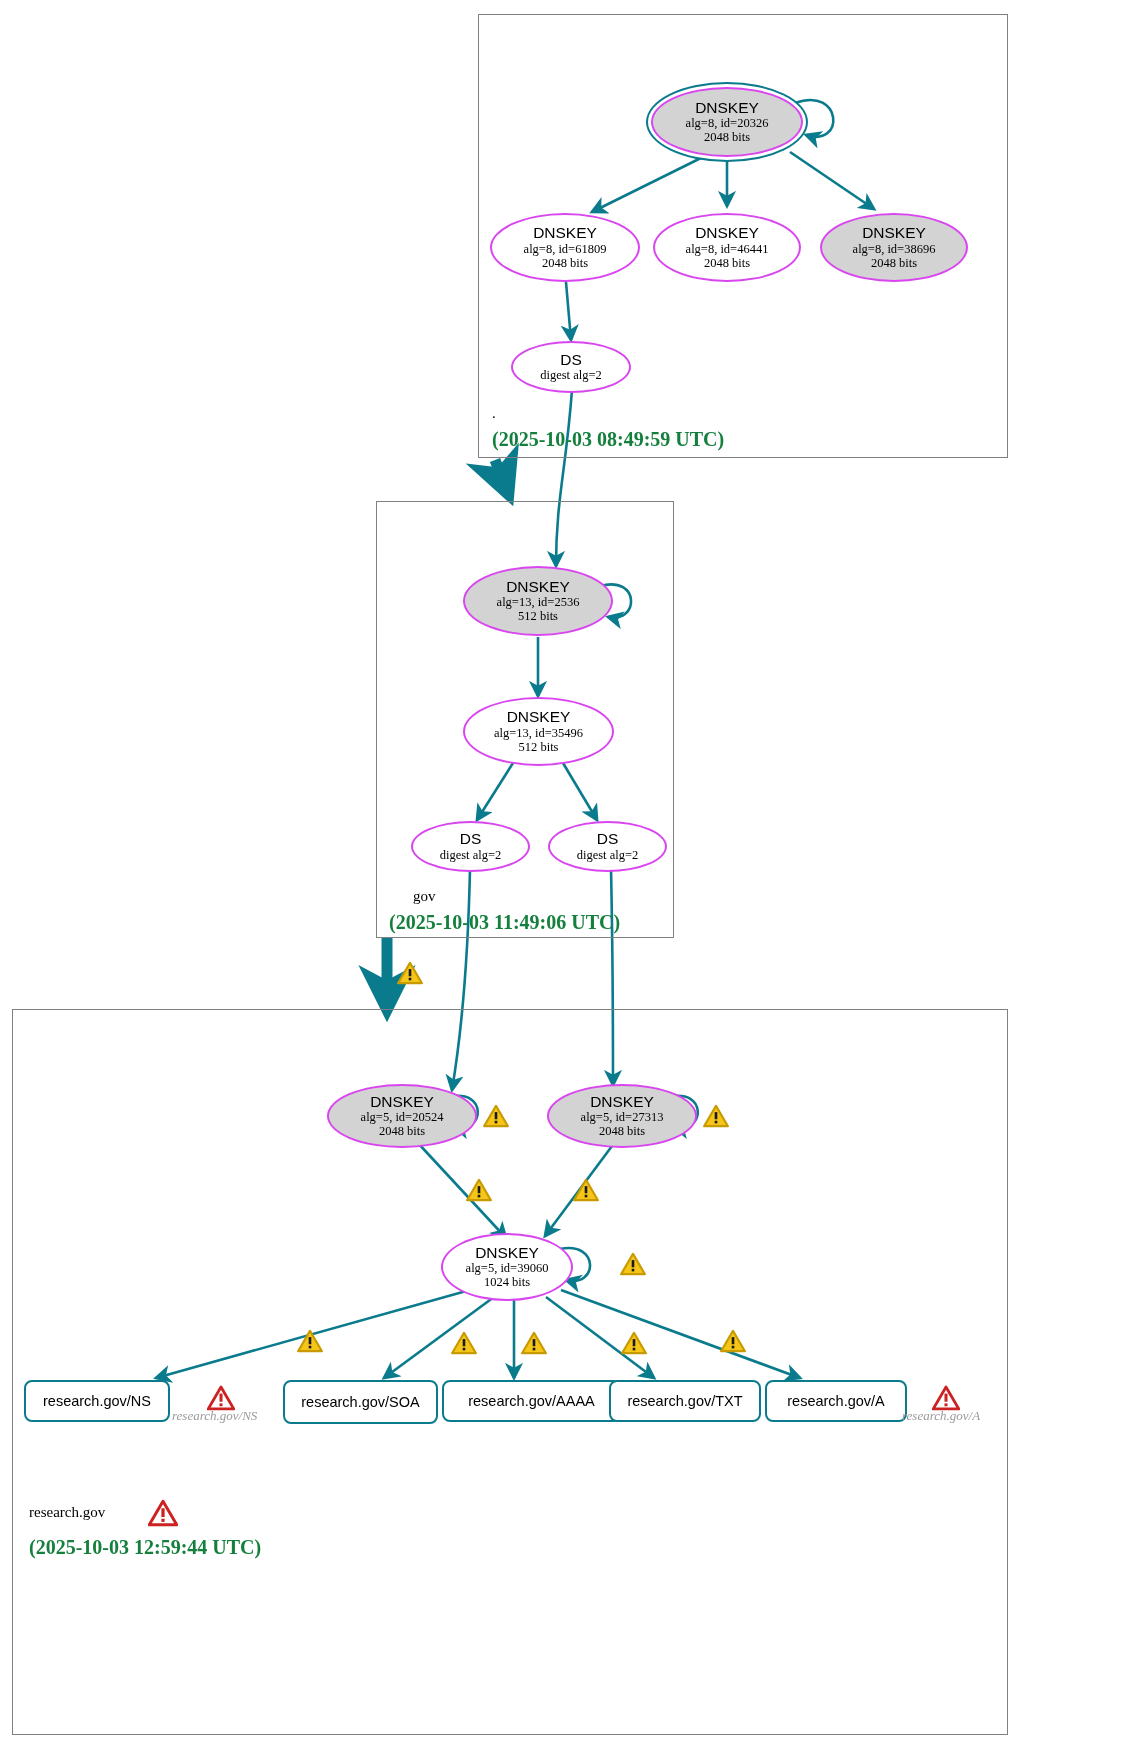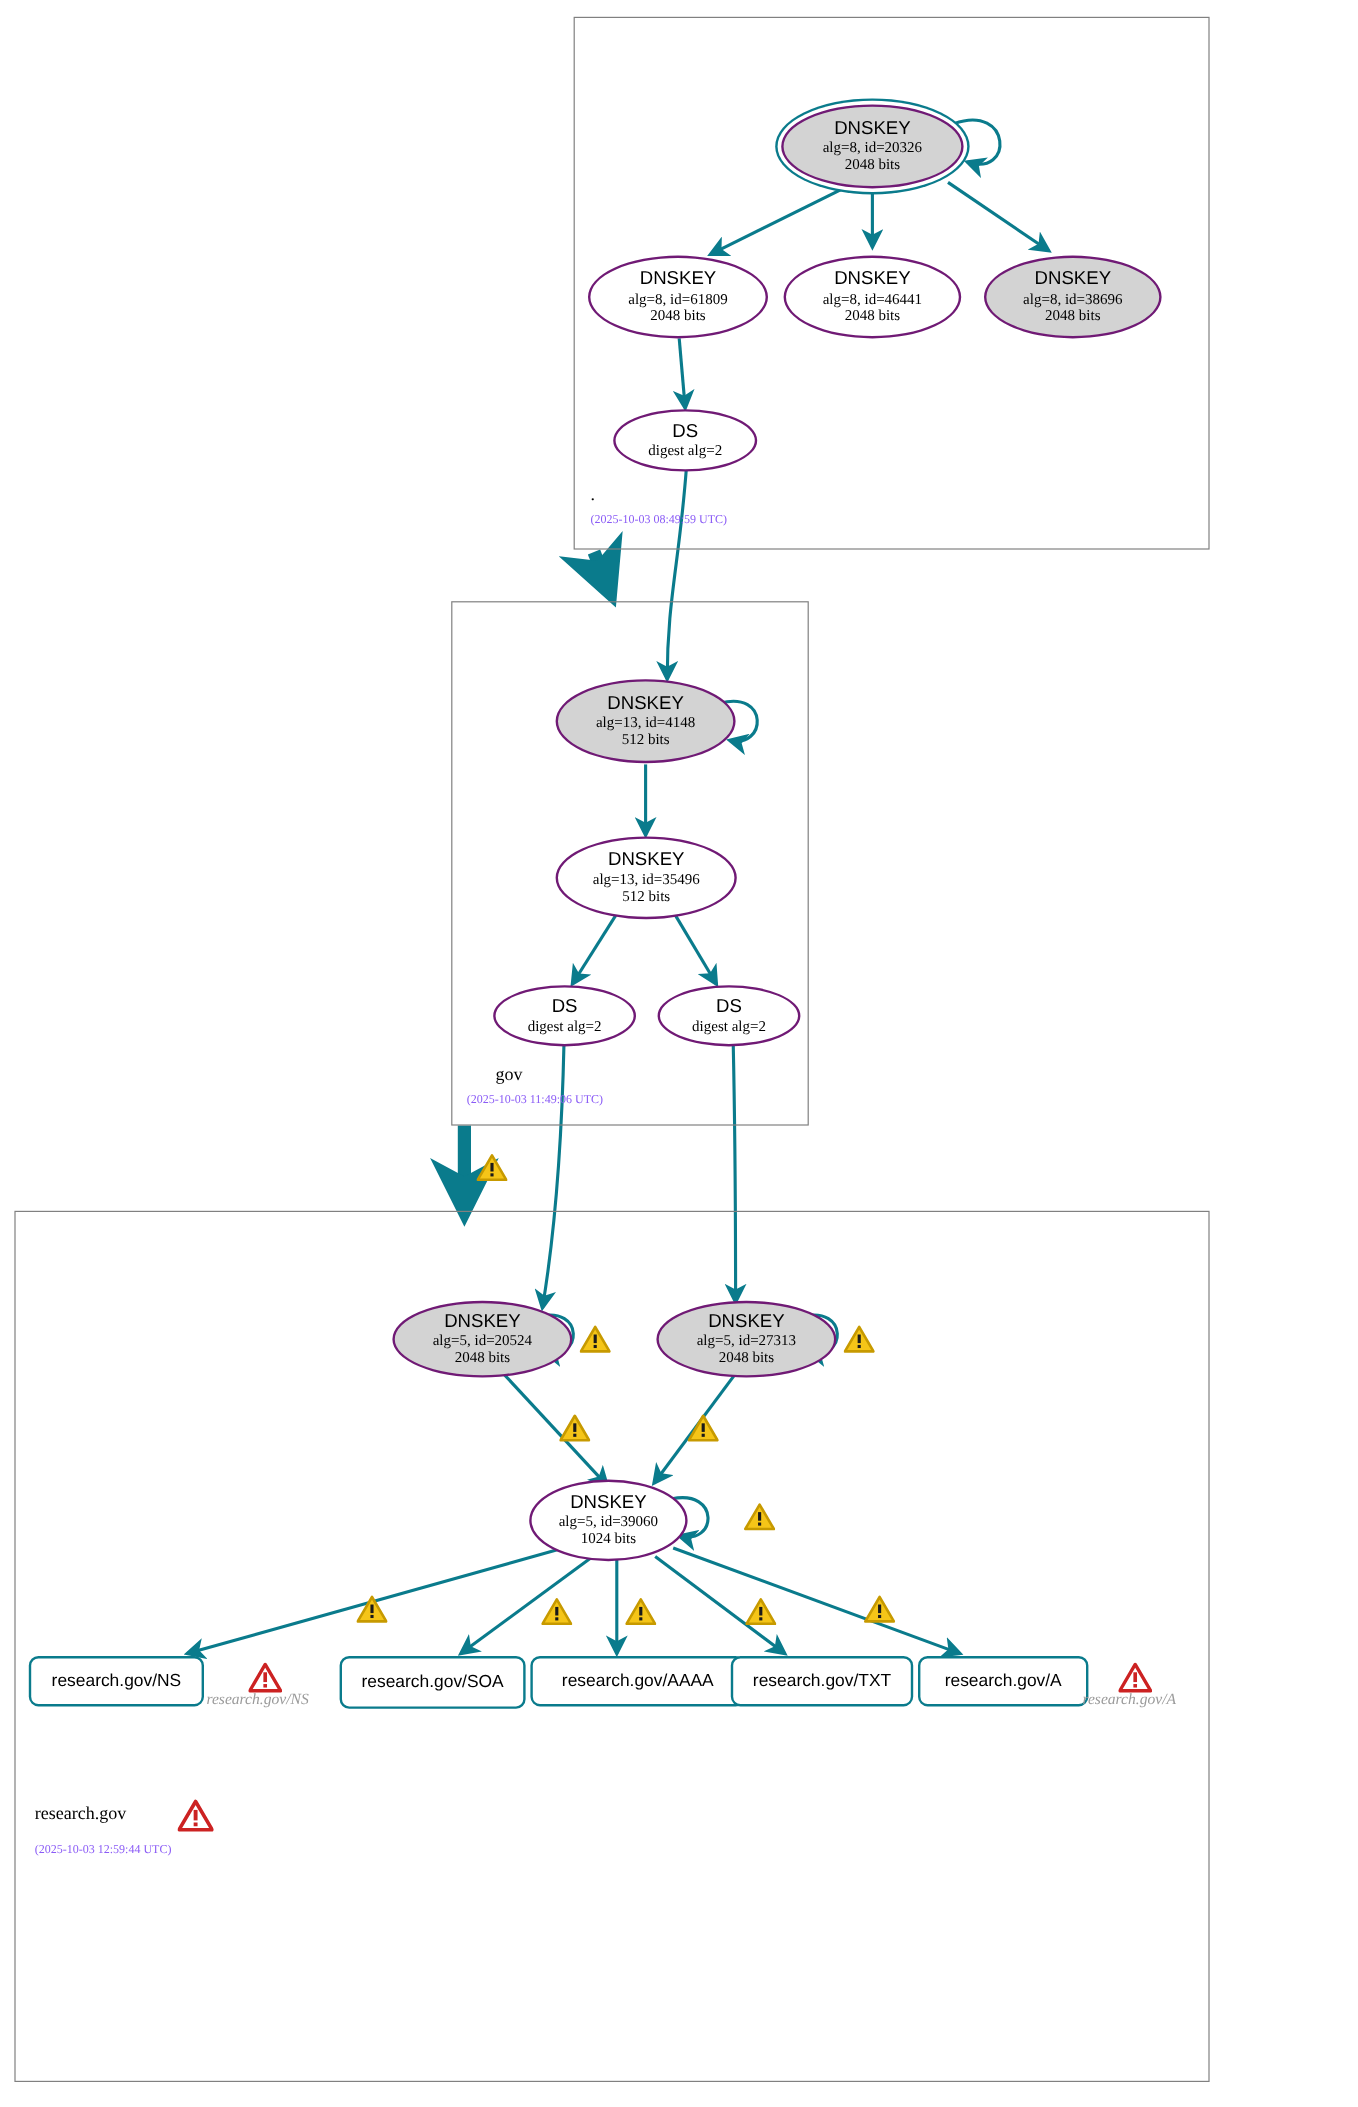--- a/index.html
+++ b/index.html
@@ -2,24 +2,24 @@
 <html><head>
 <meta charset="utf-8">
 <style>
   html,body{margin:0;padding:0;background:#ffffff;}
   body{width:1132px;height:1756px;position:relative;font-family:"Liberation Serif",serif;overflow:hidden;}
   #stage{position:absolute;left:0;top:0;width:1132px;height:1756px;}
   svg#graph{position:absolute;left:0;top:0;width:1132px;height:1756px;}
 
   .zone-box{position:absolute;border:1px solid #808080;background:transparent;box-sizing:border-box;}
   .zone-label{position:absolute;font-family:"Liberation Serif",serif;font-size:15px;color:#000;white-space:nowrap;}
-  .zone-time{position:absolute;font-family:"Liberation Serif",serif;font-size:10px;color:#8b5cf6;white-space:nowrap;}
+  .zone-time{position:absolute;font-family:"Liberation Serif",serif;font-size:20px;color:#15803d;white-space:nowrap;font-weight:bold;}
 
   .node{position:absolute;box-sizing:border-box;display:flex;flex-direction:column;align-items:center;justify-content:center;text-align:center;}
-  .ellipse{border:2px solid #701a75;border-radius:50%;background:#ffffff;}
+  .ellipse{border:2px solid #d946ef;border-radius:50%;background:#ffffff;}
   .ellipse.shaded{background:#d3d3d3;}
   .ellipse.dbl{box-shadow:0 0 0 3px #ffffff, 0 0 0 5px #0a7b8c;}
   .n-title{font-family:"Liberation Sans",sans-serif;font-size:15.5px;color:#000;line-height:1.05;}
   .n-sub{font-family:"Liberation Serif",serif;font-size:12.5px;color:#000;line-height:1.12;}
 
   .rrset{position:absolute;border:2px solid #0a7b8c;border-radius:8px;background:#fff;
          display:flex;align-items:center;justify-content:center;box-sizing:border-box;}
   .rrset span{font-family:"Liberation Sans",sans-serif;font-size:14.5px;color:#000;white-space:nowrap;}
 
   .ghost{position:absolute;font-family:"Liberation Serif",serif;font-style:italic;font-size:13px;color:#9a9a9a;white-space:nowrap;}
@@ -129,21 +129,21 @@
     <div class="n-sub">2048 bits</div>
   </div>
 
   <div class="node ellipse" style="left:511px;top:341px;width:120px;height:52px;">
     <div class="n-title">DS</div>
     <div class="n-sub">digest alg=2</div>
   </div>
 
   <div class="node ellipse shaded" style="left:463px;top:566px;width:150px;height:70px;">
     <div class="n-title">DNSKEY</div>
-    <div class="n-sub">alg=13, id=4148</div>
+    <div class="n-sub">alg=13, id=2536</div>
     <div class="n-sub">512 bits</div>
   </div>
 
   <div class="node ellipse" style="left:463px;top:697px;width:151px;height:69px;">
     <div class="n-title">DNSKEY</div>
     <div class="n-sub">alg=13, id=35496</div>
     <div class="n-sub">512 bits</div>
   </div>
 
   <div class="node ellipse" style="left:411px;top:821px;width:119px;height:51px;">

